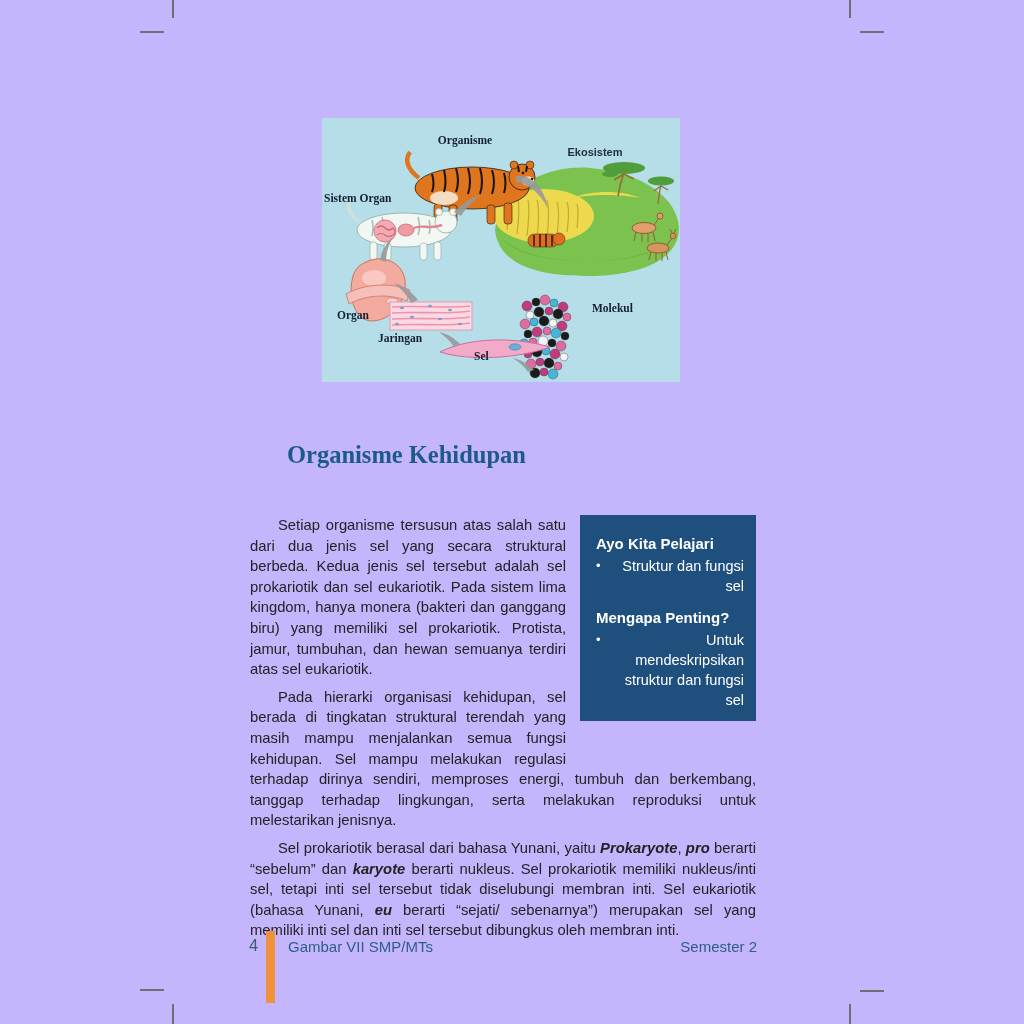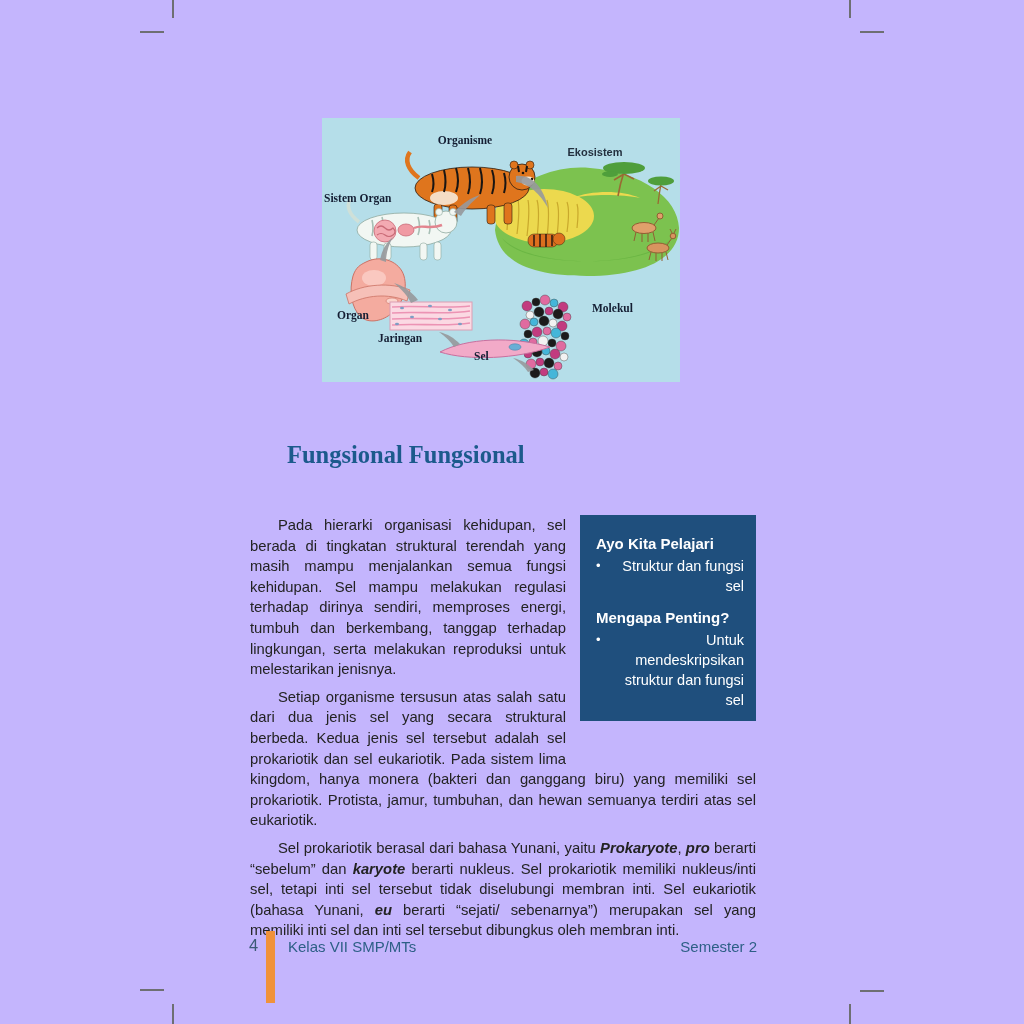--- a/index.html
+++ b/index.html
@@ -247,39 +247,39 @@
       <text class="fig-label" x="2" y="84">Sistem Organ</text>
       <text class="fig-label" x="15" y="201">Organ</text>
       <text class="fig-label" x="56" y="224">Jaringan</text>
       <text class="fig-label" x="152" y="242">Sel</text>
       <text class="fig-label" x="270" y="194">Molekul</text>
     </svg>
   </div>
 
 
   <div class="heading">
-    <div class="line2">Fungsional Fungsional</div>
+    <div class="line2">Organisme Kehidupan</div>
   </div>
 
   <div class="column">
     <div class="sidebox">
       <div class="sb-title">Ayo Kita Pelajari</div>
       <div class="sb-item">
         <span class="sb-bullet">•</span>
         <span class="sb-text">Struktur dan fungsi sel</span>
       </div>
       <div class="sb-title">Mengapa Penting?</div>
       <div class="sb-item">
         <span class="sb-bullet">•</span>
         <span class="sb-text">Untuk mendeskripsikan struktur dan fungsi sel</span>
       </div>
     </div>
+    <p>Setiap organisme tersusun atas salah satu dari dua jenis sel yang secara struktural berbeda. Kedua jenis sel tersebut adalah sel prokariotik dan sel eukariotik. Pada sistem lima kingdom, hanya monera (bakteri dan ganggang biru) yang memiliki sel prokariotik. Protista, jamur, tumbuhan, dan hewan semuanya terdiri atas sel eukariotik.</p>
     <p>Pada hierarki organisasi kehidupan, sel berada di tingkatan struktural terendah yang masih mampu menjalankan semua fungsi kehidupan. Sel mampu melakukan regulasi terhadap dirinya sendiri, memproses energi, tumbuh dan berkembang, tanggap terhadap lingkungan, serta melakukan reproduksi untuk melestarikan jenisnya.</p>
-    <p>Setiap organisme tersusun atas salah satu dari dua jenis sel yang secara struktural berbeda. Kedua jenis sel tersebut adalah sel prokariotik dan sel eukariotik. Pada sistem lima kingdom, hanya monera (bakteri dan ganggang biru) yang memiliki sel prokariotik. Protista, jamur, tumbuhan, dan hewan semuanya terdiri atas sel eukariotik.</p>
     <p><span>Sel prokariotik berasal dari bahasa Yunani, yaitu </span><span class="bi">Prokaryote</span><span>, </span><span class="bi">pro</span><span> berarti “sebelum” dan </span><span class="bi">karyote</span><span> berarti nukleus. Sel prokariotik memiliki nukleus/inti sel, tetapi inti sel tersebut tidak diselubungi membran inti. Sel eukariotik (bahasa Yunani, </span><span class="bi">eu</span><span> berarti “sejati/ sebenarnya”) merupakan sel yang memiliki inti sel dan inti sel tersebut dibungkus oleh membran inti.</span></p>
   </div>
 
   <div class="footer-num">4</div>
   <div class="footer-bar"></div>
-  <div class="footer-left">Kelas VII SMP/MTs</div>
+  <div class="footer-left">Gambar VII SMP/MTs</div>
   <div class="footer-right">Semester 2</div>
 
 </div>
 
 </body></html>

